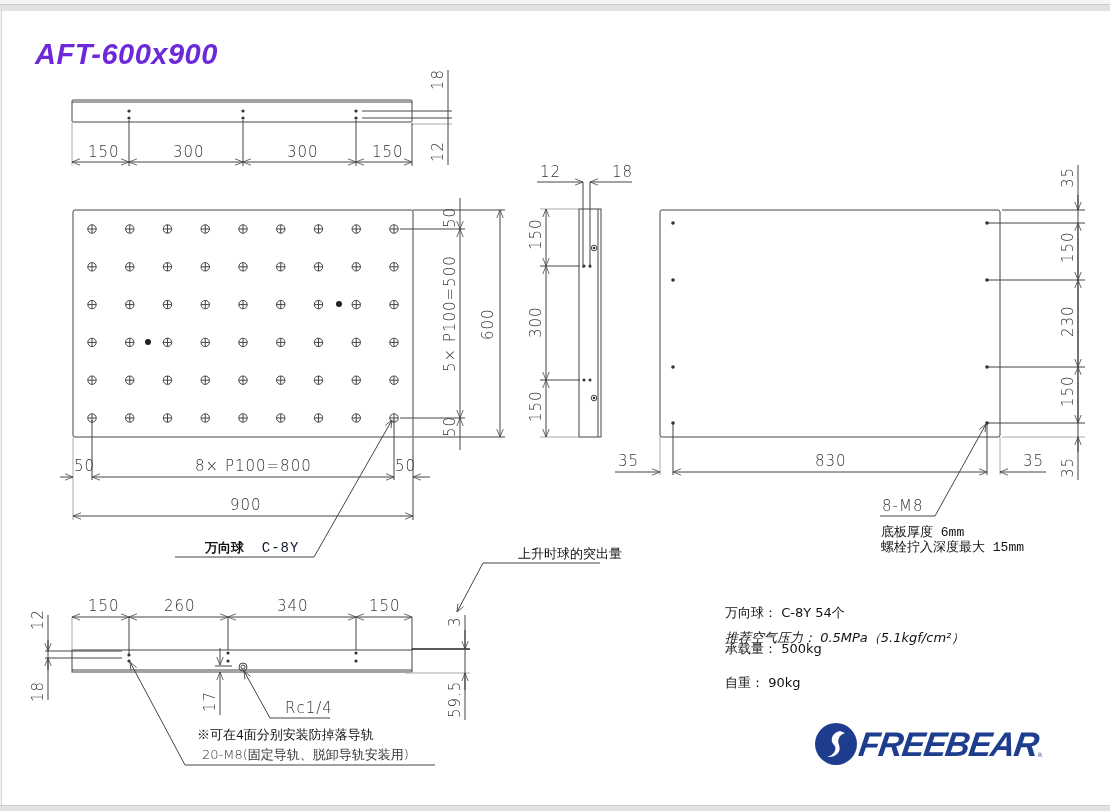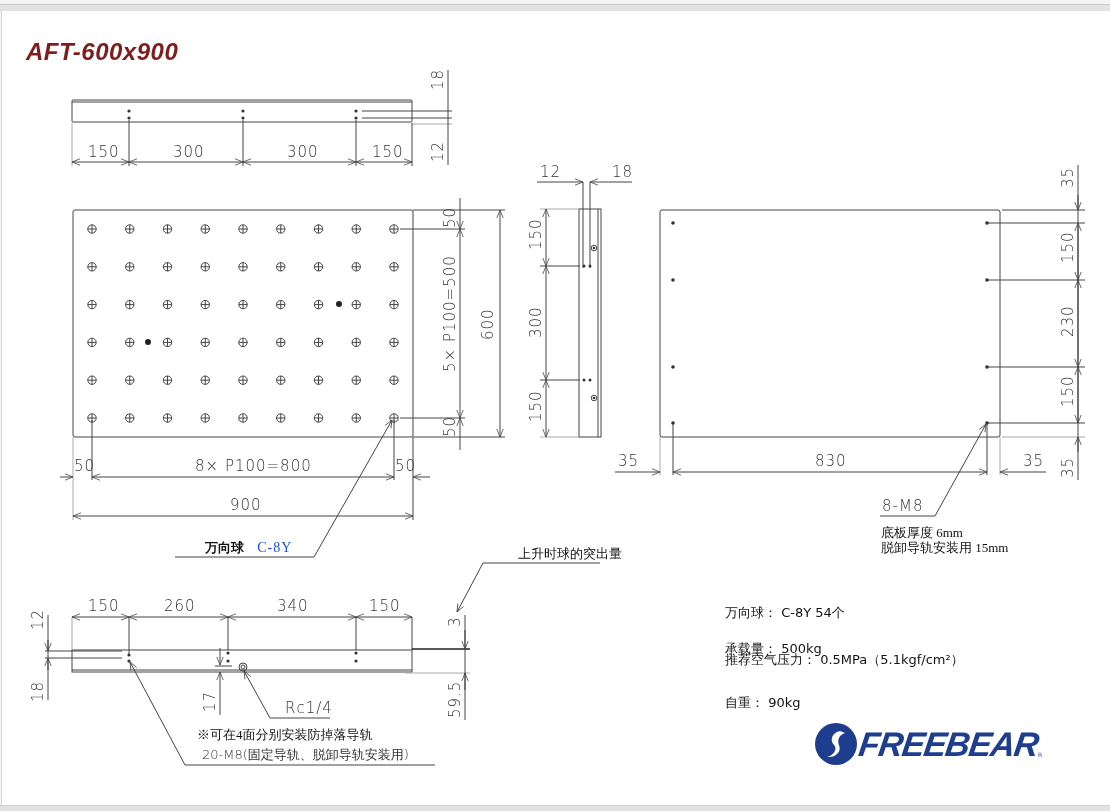--- a/index.html
+++ b/index.html
@@ -3,22 +3,22 @@
 <meta charset="utf-8">
 <style>
   html, body { margin:0; padding:0; }
   body { width:1110px; height:811px; background:#f4f4f4; position:relative; overflow:hidden; font-family:"DejaVu Sans", sans-serif; }
   .topbar { position:absolute; left:0; top:0; width:1110px; height:4px; background:#f4f4f4; border-bottom:1px solid #c8c8c8; }
   .topbar2 { position:absolute; left:0; top:5px; width:1110px; height:6px; background:#e2e2e2; }
   .sheet { position:absolute; left:1px; top:11px; width:1109px; height:794px; background:#ffffff; border-left:1px solid #d6d6d6; }
   .botbar { position:absolute; left:0; top:805px; width:1110px; height:6px; background:#e2e2e2; border-top:1px solid #cfcfcf; }
   svg { position:absolute; left:0; top:0; }
   .dim { font-family:"DejaVu Sans", sans-serif; font-size:15px; fill:#333; font-weight:300; letter-spacing:1px; }
-  .title { position:absolute; left:26px; top:38px; font-family:"Liberation Sans", sans-serif; font-weight:bold; font-style:italic; font-size:24px; color:#7f1d1d; letter-spacing:0.5px; }
-  .note { position:absolute; font-family:Liberation Serif, serif; font-size:13px; color:#111; white-space:nowrap; }
+  .title { position:absolute; left:35px; top:38px; font-family:"Liberation Sans", sans-serif; font-weight:bold; font-style:italic; font-size:29px; color:#6d28d9; letter-spacing:0.5px; }
+  .note { position:absolute; font-family:Liberation Mono, monospace; font-size:13px; color:#111; white-space:nowrap; }
   .spec { position:absolute; left:725px; font-family:"DejaVu Sans", sans-serif; font-size:13px; color:#111; white-space:nowrap; }
   .logo { position:absolute; left:815px; top:722px; height:44px; display:flex; align-items:center; }
   .logo-circle { width:42px; height:42px; border-radius:50%; background:#1f3d8f; position:relative; }
   .logo-text { font-family:"Liberation Sans", sans-serif; font-weight:bold; font-style:italic; font-size:34px; color:#1f3d8f; letter-spacing:-1px; margin-left:2px; transform:skewX(-8deg); }
   .logo-r { font-size:6px; color:#1f3d8f; align-self:flex-end; margin-bottom:8px; }
 </style>
 </head>
 <body>
 
 <div class="topbar"></div>
@@ -403,33 +403,33 @@
     <text transform="translate(215,712) rotate(-90)">17</text>
     <text transform="translate(460,627) rotate(-90)">3</text>
     <text transform="translate(460,718) rotate(-90)">59.5</text>
     <text x="285" y="713">Rc1/4</text>
     <text x="202" y="759" style="font-size:13px;letter-spacing:0">20-M8(固定导轨、脱卸导轨安装用)</text>
   </g>
 </svg>
 
 <div class="note" style="left:205px; top:539px;">
   <span style="font-weight:bold">万向球</span>
-  <span style="margin-left:10px;font-size:14px;letter-spacing:1px;color:#1d4ed8">C-8Y</span>
+  <span style="margin-left:10px;font-size:14px;letter-spacing:1px;color:#0f172a">C-8Y</span>
 </div>
 <div class="note" style="left:482px; top:545px;margin-left:36px;">上升时球的突出量</div>
 <div class="note" style="left:881px; top:525px; line-height:15px;">
   <div>底板厚度 6mm</div>
-  <div>脱卸导轨安装用 15mm</div>
+  <div>螺栓拧入深度最大 15mm</div>
 </div>
 <div class="note" style="left:197px; top:726px;">※可在4面分别安装防掉落导轨</div>
 
 <div class="spec" style="top:604px;"><span>万向球：</span> <span>C-8Y  54个</span></div>
 <div class="spec" style="top:640px;"><span>承载量：</span> <span>500kg</span></div>
-<div class="spec" style="top:651px;"><span>推荐空气压力：</span> <span>0.5MPa（5.1kgf/cm²）</span></div>
-<div class="spec" style="top:694px;"><span>自重：</span> <span>90kg</span></div>
+<div class="spec" style="top:629px;font-style:italic;"><span>推荐空气压力：</span> <span>0.5MPa（5.1kgf/cm²）</span></div>
+<div class="spec" style="top:674px;"><span>自重：</span> <span>90kg</span></div>
 
 <div class="logo">
   <div class="logo-circle">
     <svg width="42" height="42" viewBox="0 0 42 42">
         <path d="M25,8 C16,10 15,18 19,22 C23,26 18,33 12,34 C20,35 27,29 24,22 C22,17 24,12 30,10 Z" fill="#fff"></path>
       </svg>
   </div>
   <span class="logo-text">FREEBEAR</span>
   <span class="logo-r">R</span>
 </div>

